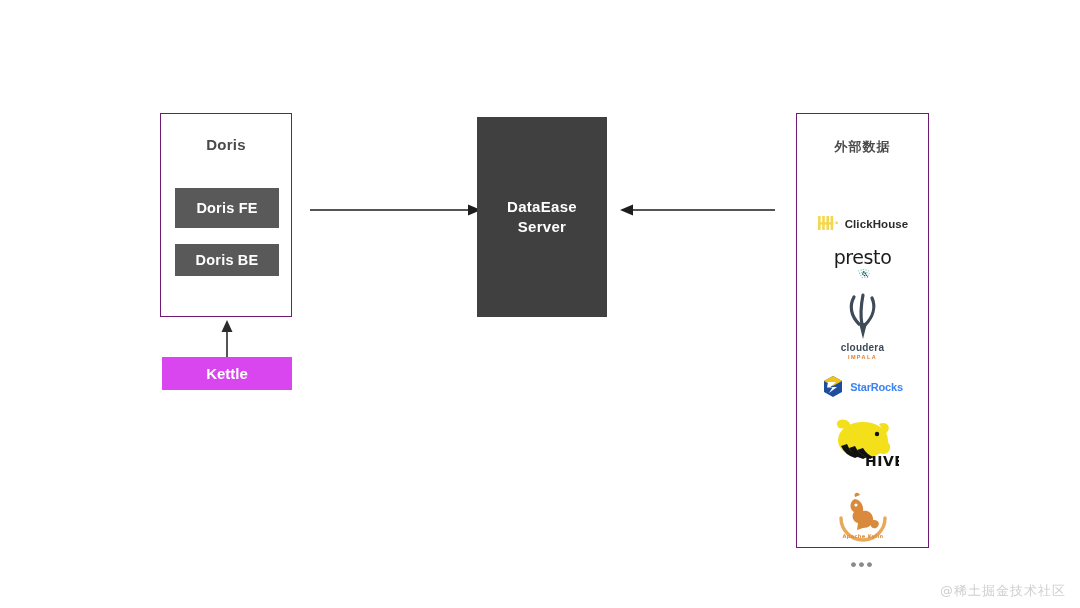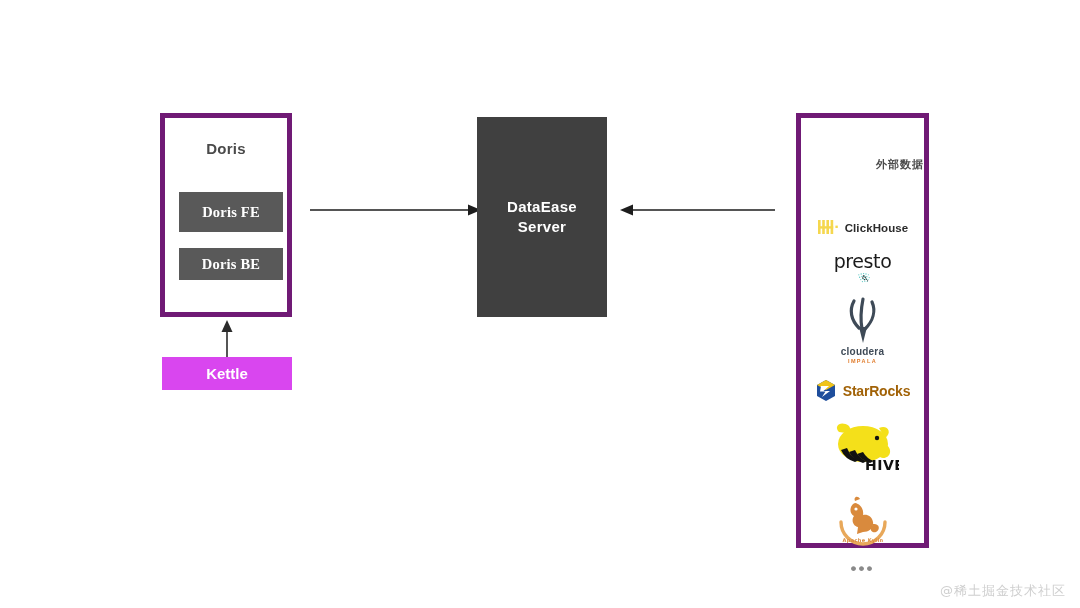--- a/index.html
+++ b/index.html
@@ -9,40 +9,39 @@
     font-family:"Liberation Sans","DejaVu Sans",sans-serif;
     overflow:hidden;
     position:relative;
   }
   .canvas{position:absolute;inset:0;}
 
   
   .panel{
     position:absolute;
     background:#ffffff;
-    border:5px solid #701a75;
+    border:1px solid #701a75;
     box-sizing:border-box;
   }
 
   
   #doris-panel{left:160px;top:113px;width:132px;height:204px;}
   .doris-title{
     position:absolute;left:0;right:0;top:22px;
     text-align:center;
     font-size:15px;font-weight:bold;color:#4a4a4a;
     letter-spacing:.2px;
   }
   .gray-box{
     position:absolute;
     background:#595959;
     color:#ffffff;
     font-size:14.5px;font-weight:bold;
     display:flex;align-items:center;justify-content:center;
     letter-spacing:.2px;
-    font-family:Liberation Serif, serif;
   }
   #doris-fe{left:14px;top:74px;width:104px;height:40px;}
   #doris-be{left:14px;top:130px;width:104px;height:32px;}
 
   
   #kettle-box{
     position:absolute;left:162px;top:357px;width:130px;height:33px;
     background:#d946ef;color:#fff;
     font-size:15px;font-weight:bold;
     display:flex;align-items:center;justify-content:center;
@@ -63,42 +62,41 @@
 
   
   .arrow-svg{position:absolute;}
   #arrow-left{left:310px;top:198px;width:172px;height:24px;}
   #arrow-right{left:620px;top:198px;width:155px;height:24px;}
 
   
   #external-panel{left:796px;top:113px;width:133px;height:435px;}
   .ext-title{
     position:absolute;left:0;right:0;top:24px;
-    text-align:right;font-size:11px;font-weight:bold;color:#4a4a4a;
+    text-align:center;font-size:13px;font-weight:bold;color:#4a4a4a;
     letter-spacing:1px;
-    margin-top:15px;
   }
   .logo-row{
     position:absolute;left:0;right:0;
     display:flex;align-items:center;justify-content:center;margin-top:36px;
   }
   #logo-clickhouse{top:60px;height:28px;}
   #logo-presto{top:96px;height:34px;flex-direction:column;}
   #logo-cloudera{top:140px;height:72px;}
   #logo-starrocks{top:222px;height:30px;}
   #logo-hive{top:262px;height:62px;}
   #logo-kylin{top:336px;height:60px;}
   #logo-ellipsis{top:404px;height:20px;}
 
   .ch-wrap{display:flex;align-items:center;gap:6px;}
   .ch-name{font-size:11.5px;font-weight:bold;color:#2b2b2b;letter-spacing:.1px;}
   .presto-name{font-size:19px;color:#1b1b1b;letter-spacing:-.4px;font-family:"DejaVu Sans",sans-serif;}
   .cloudera-name{font-size:10px;font-weight:bold;color:#3e4a57;letter-spacing:.2px;}
   .cloudera-sub{font-size:5.5px;font-weight:bold;color:#e07b2a;letter-spacing:1.4px;margin-top:1px;}
-  .sr-name{font-size:14px;font-weight:bold;color:#a16207;letter-spacing:-.2px;}
+  .sr-name{font-size:11px;font-weight:bold;color:#3b82f6;letter-spacing:-.2px;}
   .ellipsis{font-size:17px;font-weight:bold;color:#8a8a8a;letter-spacing:2px;line-height:1;}
 
   .logo-col{display:flex;flex-direction:column;align-items:center;}
 
   
   #watermark{
     position:absolute;right:14px;bottom:8px;
     font-size:13px;color:#cfcfcf;
     letter-spacing:1px;
     font-family:"DejaVu Sans",sans-serif;

